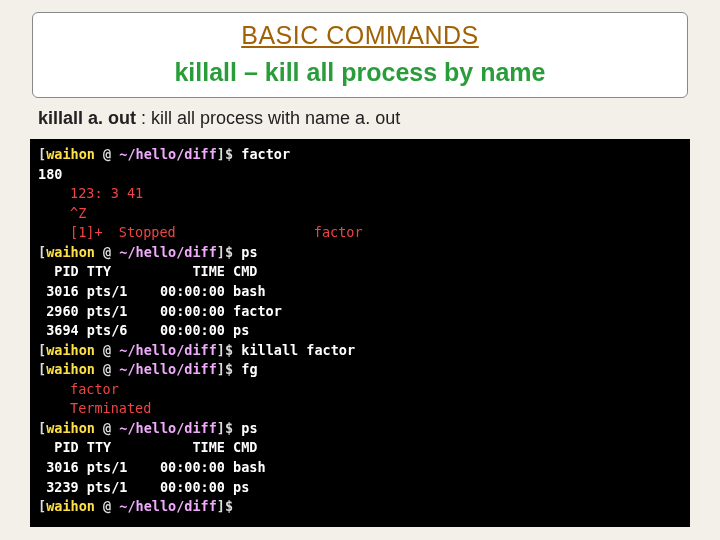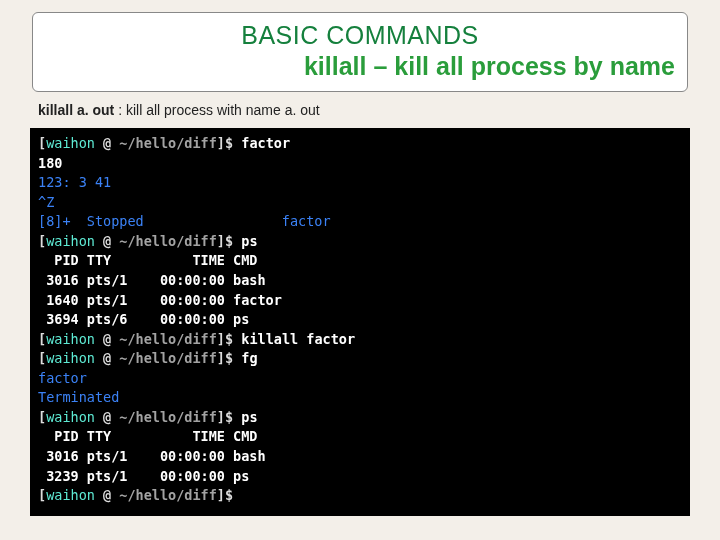--- a/index.html
+++ b/index.html
@@ -17,55 +17,55 @@
   .title-box {
     background: #ffffff;
     border: 1px solid #888;
     border-radius: 6px;
     padding: 8px 12px 10px 12px;
     margin: 0 8px 10px 8px;
     text-align: center;
   }
   .title-main {
     font-size: 25px;
-    color: #15803d;
+    color: #a16207;
     letter-spacing: 0.5px;
     font-weight: 400;
+    text-decoration: underline;
   }
   .title-sub {
     font-size: 25px;
     font-weight: bold;
-    margin-top: 2px;
-    text-align: right;
+    margin-top: 8px;
   }
   .title-sub .cmd { color: #2a9d3b; }
   .title-sub .desc { color: #2a9d3b; font-weight: bold; }
   .title-sub .sep { color: #2a9d3b; }
   .example-line {
-    font-size: 14px;
+    font-size: 18px;
     margin: 6px 4px 10px 14px;
     color: #222;
   }
   .example-line .ex-cmd { font-weight: bold; }
   .terminal {
     background: #000;
     color: #ddd;
     font-family: "Consolas", "Menlo", monospace;
     font-size: 13.5px;
     line-height: 1.45;
     padding: 6px 8px 10px 8px;
     margin: 0 6px;
     white-space: pre;
   }
-  .t-user { color: #5eead4; font-weight: normal; }
+  .t-user { color: #fde047; font-weight: bold; }
   .t-at   { color: #ddd; font-weight: bold; }
-  .t-path { color: #a3a3a3; font-weight: bold; }
+  .t-path { color: #f0abfc; font-weight: bold; }
   .t-br   { color: #ddd; font-weight: bold; }
   .t-dlr  { color: #ddd; font-weight: bold; }
-  .t-txt  { color: #3b82f6; }
+  .t-txt  { color: #ef4444; margin-left: 32px; }
   .t-bold { color: #fff; font-weight: bold; }
   .prompt { }
 </style>
 </head>
 <body>
 
 <div class="slide">
 
   <div class="title-box">
     <div class="title-main">BASIC COMMANDS</div>
@@ -75,25 +75,25 @@
   </div>
 
   <div class="example-line">
     <span class="ex-cmd">killall a. out</span><span>   </span><span>: kill all process with name a. out</span>
   </div>
 
   <div class="terminal"><span class="prompt"><span class="t-br">[</span><span class="t-user">waihon</span><span class="t-at"> @ </span><span class="t-path">~/hello/diff</span><span class="t-br">]</span><span class="t-dlr">$ </span></span><span class="t-bold">factor</span>
 <span class="t-bold">180</span>
 <span class="t-txt">123: 3 41</span>
 <span class="t-txt">^Z</span>
-<span class="t-txt">[8]+  Stopped                 factor</span>
+<span class="t-txt">[1]+  Stopped                 factor</span>
 <span class="prompt"><span class="t-br">[</span><span class="t-user">waihon</span><span class="t-at"> @ </span><span class="t-path">~/hello/diff</span><span class="t-br">]</span><span class="t-dlr">$ </span></span><span class="t-bold">ps</span>
 <span class="t-bold">  PID TTY          TIME CMD</span>
 <span class="t-bold"> 3016 pts/1    00:00:00 bash</span>
-<span class="t-bold"> 1640 pts/1    00:00:00 factor</span>
+<span class="t-bold"> 2960 pts/1    00:00:00 factor</span>
 <span class="t-bold"> 3694 pts/6    00:00:00 ps</span>
 <span class="prompt"><span class="t-br">[</span><span class="t-user">waihon</span><span class="t-at"> @ </span><span class="t-path">~/hello/diff</span><span class="t-br">]</span><span class="t-dlr">$ </span></span><span class="t-bold">killall factor</span>
 <span class="prompt"><span class="t-br">[</span><span class="t-user">waihon</span><span class="t-at"> @ </span><span class="t-path">~/hello/diff</span><span class="t-br">]</span><span class="t-dlr">$ </span></span><span class="t-bold">fg</span>
 <span class="t-txt">factor</span>
 <span class="t-txt">Terminated</span>
 <span class="prompt"><span class="t-br">[</span><span class="t-user">waihon</span><span class="t-at"> @ </span><span class="t-path">~/hello/diff</span><span class="t-br">]</span><span class="t-dlr">$ </span></span><span class="t-bold">ps</span>
 <span class="t-bold">  PID TTY          TIME CMD</span>
 <span class="t-bold"> 3016 pts/1    00:00:00 bash</span>
 <span class="t-bold"> 3239 pts/1    00:00:00 ps</span>
 <span class="prompt"><span class="t-br">[</span><span class="t-user">waihon</span><span class="t-at"> @ </span><span class="t-path">~/hello/diff</span><span class="t-br">]</span><span class="t-dlr">$ </span></span><span class="t-bold"></span></div>

